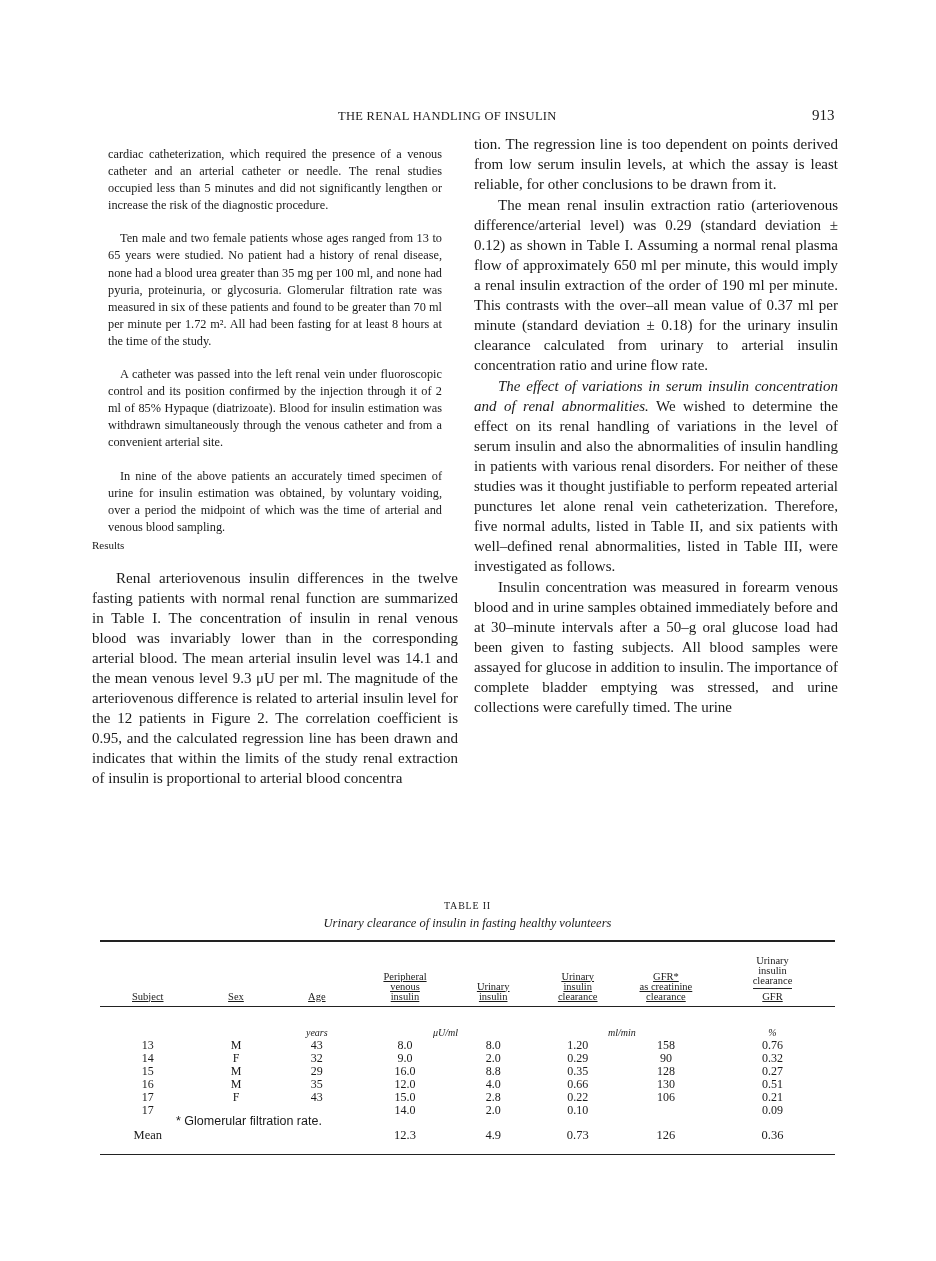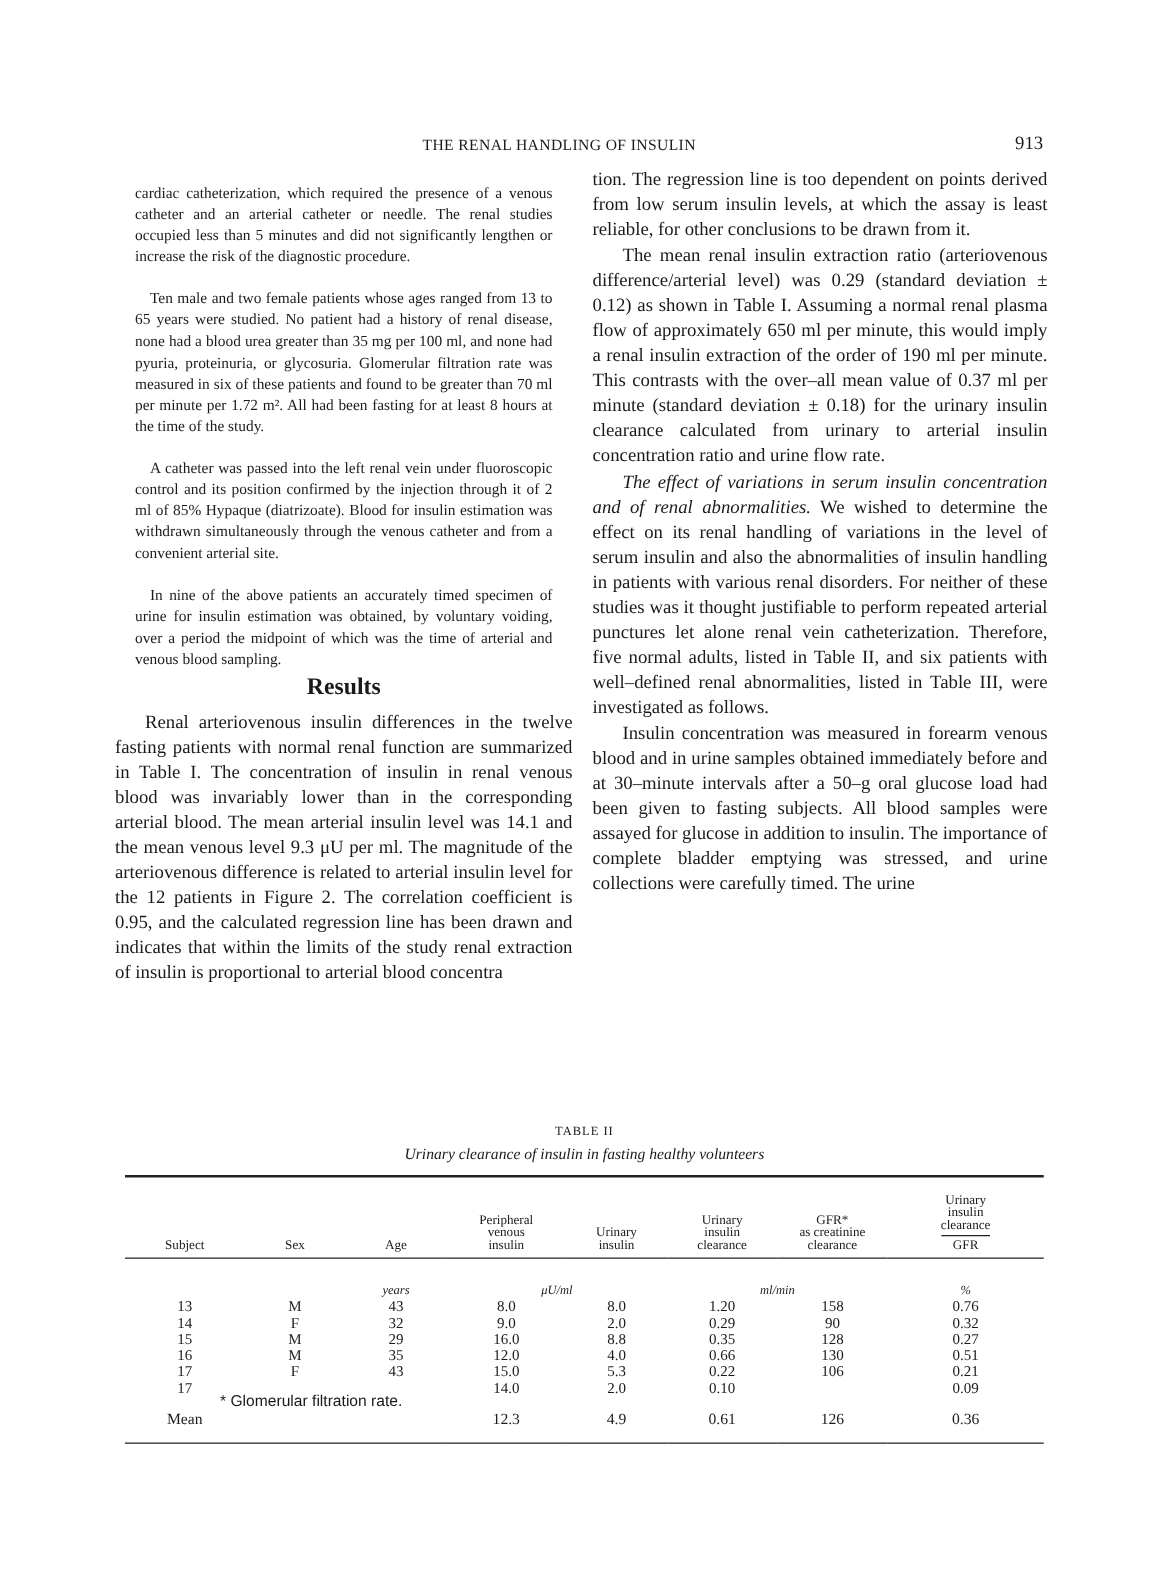--- a/index.html
+++ b/index.html
@@ -18,22 +18,22 @@
   }
   .col {
     position: absolute; text-align: justify; hyphens: manual;
   }
   .col-left-small {
     left: 92px; top: 130px; width: 366px; font-size: 12.3px; line-height: 17.1px;
   }
   .col-left-small p { margin: 16px; }
   .col-left-small p + p { text-indent: 12px; margin-top: 2px; }
   .results-head {
-    position: absolute; left: 92px; top: 539px; width: 366px; text-align: center;
-    font-weight: bold; font-size: 19px;
+    position: absolute; left: 92px; top: 539px; width: 366px; 
+    font-weight: normal; font-size: 11px;
   }
   .col-left-large {
     left: 92px; top: 568px; width: 366px; font-size: 15px; line-height: 20px;
   }
   .col-left-large p { margin: 0; text-indent: 24px; }
   .col-right {
     left: 474px; top: 134px; width: 364px; font-size: 15px; line-height: 20px;
   }
   .col-right p { margin: 0; }
   .col-right p.indent { text-indent: 24px; margin-top: 1px; }
@@ -44,21 +44,21 @@
   }
   .table-caption {
     text-align: center; font-style: italic; font-size: 12.5px; margin-top: 5px;
   }
   .rule-double { border-top: 2px solid #222; margin-top: 9px; }
   table.data {
     width: 100%; border-collapse: collapse; font-size: 12px;
   }
   table.data th {
     font-weight: normal; font-size: 10.5px; line-height: 10px; vertical-align: bottom;
-    padding: 4px 2px 4px 2px; text-align: center;
+    padding: 4px 2px 4px 2px; text-align: center; text-decoration: underline;
   }
   table.data thead tr { height: 64px; }
   table.data thead { border-bottom: 1.5px solid #222; }
   table.data td {
     padding: 0 2px; line-height: 13px; text-align: center;
   }
   table.data tr.units td {
     font-style: italic; font-size: 10px; padding-top: 20px; line-height: 12px;
   }
   table.data tr.mean td { padding-top: 12px; padding-bottom: 12px; font-size: 12.5px; }
@@ -184,21 +184,21 @@
           <td>4.0</td>
           <td>0.66</td>
           <td>130</td>
           <td>0.51</td>
       </tr>
       <tr>
         <td>17</td>
           <td>F</td>
           <td>43</td>
           <td>15.0</td>
-          <td>5.3</td>
+          <td>2.8</td>
           <td>0.22</td>
           <td>106</td>
           <td>0.21</td>
       </tr>
       <tr>
         <td>17</td>
           <td></td>
           <td></td>
           <td>14.0</td>
           <td>2.0</td>
@@ -207,21 +207,21 @@
           <td>0.09</td>
       </tr>
     </tbody>
     <tbody class="mean-body">
       <tr class="mean">
         <td>Mean</td>
         <td></td>
           <td></td>
         <td>12.3</td>
         <td>4.9</td>
-        <td>0.61</td>
+        <td>0.73</td>
         <td>126</td>
         <td>0.36</td>
       </tr>
     </tbody>
   </table>
 </div>
 
 <div class="footnote">* Glomerular filtration rate.</div>
 
 </body></html>

